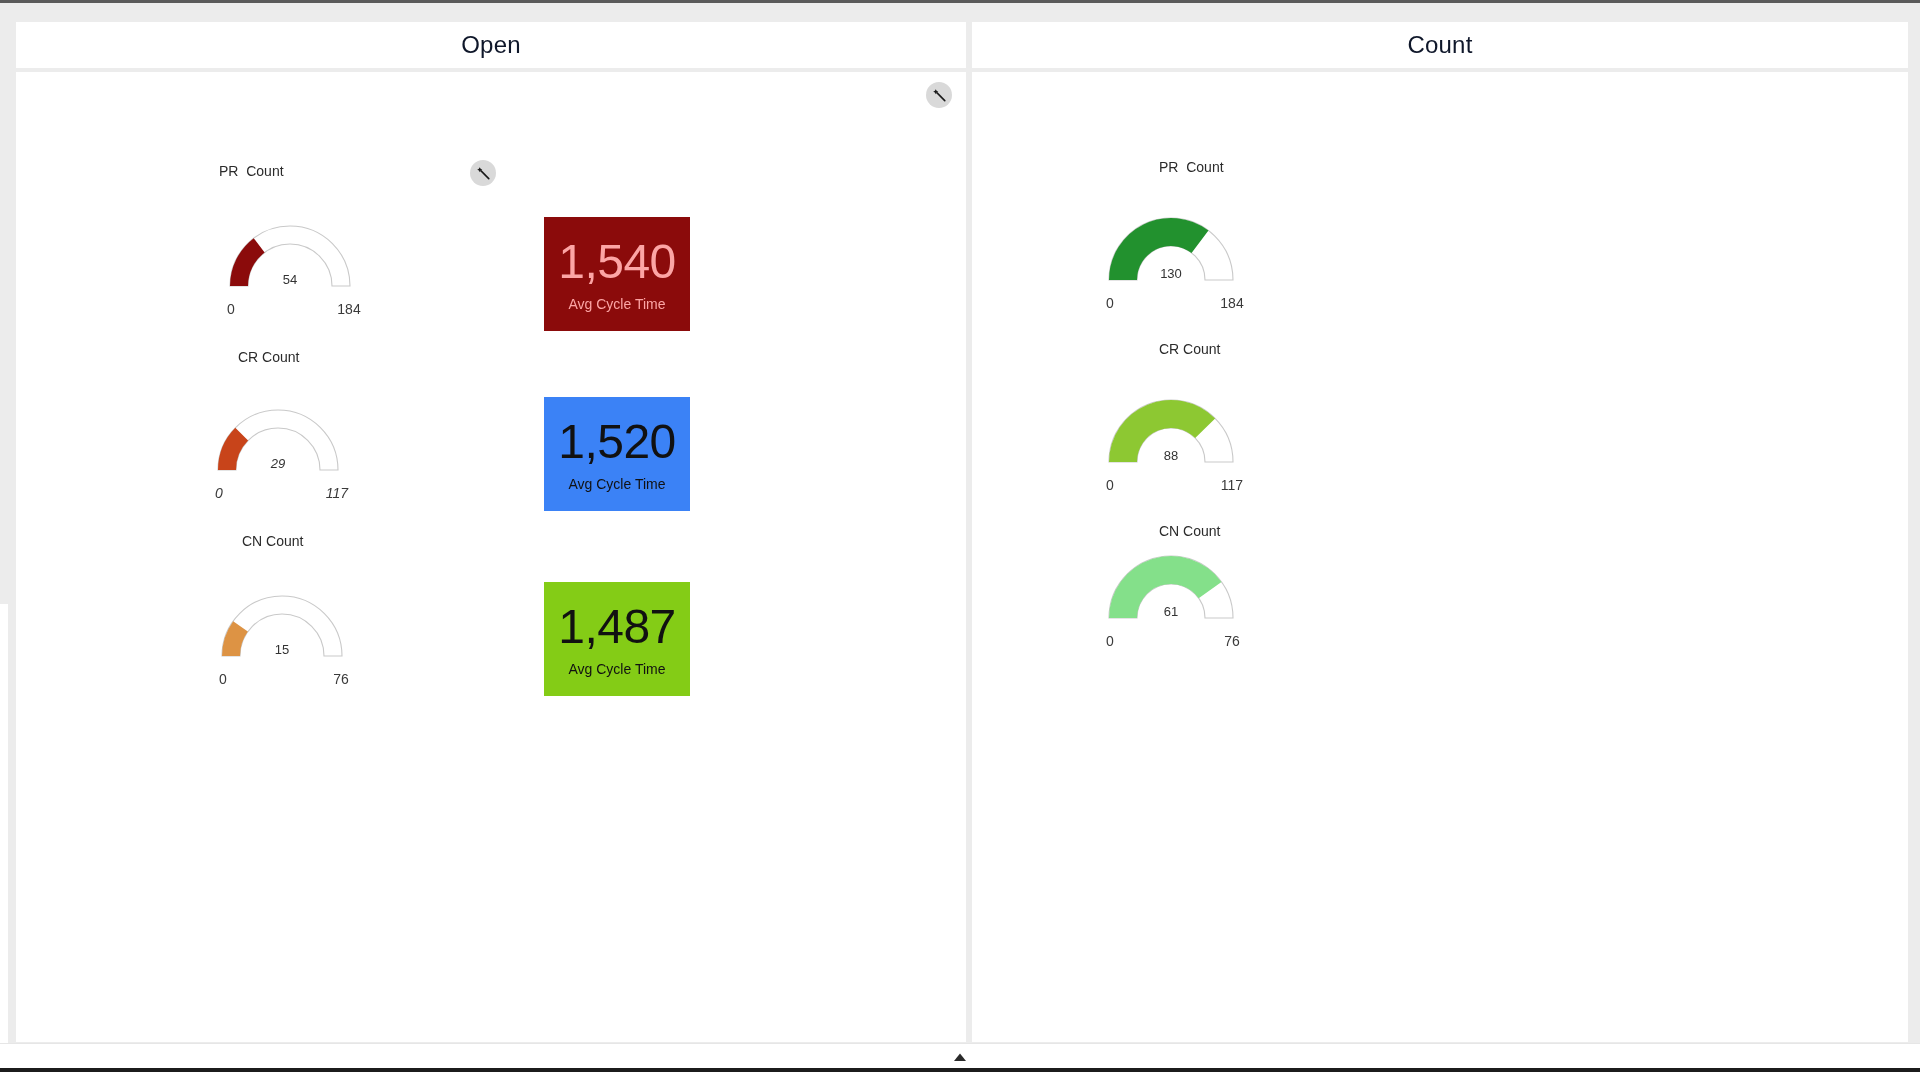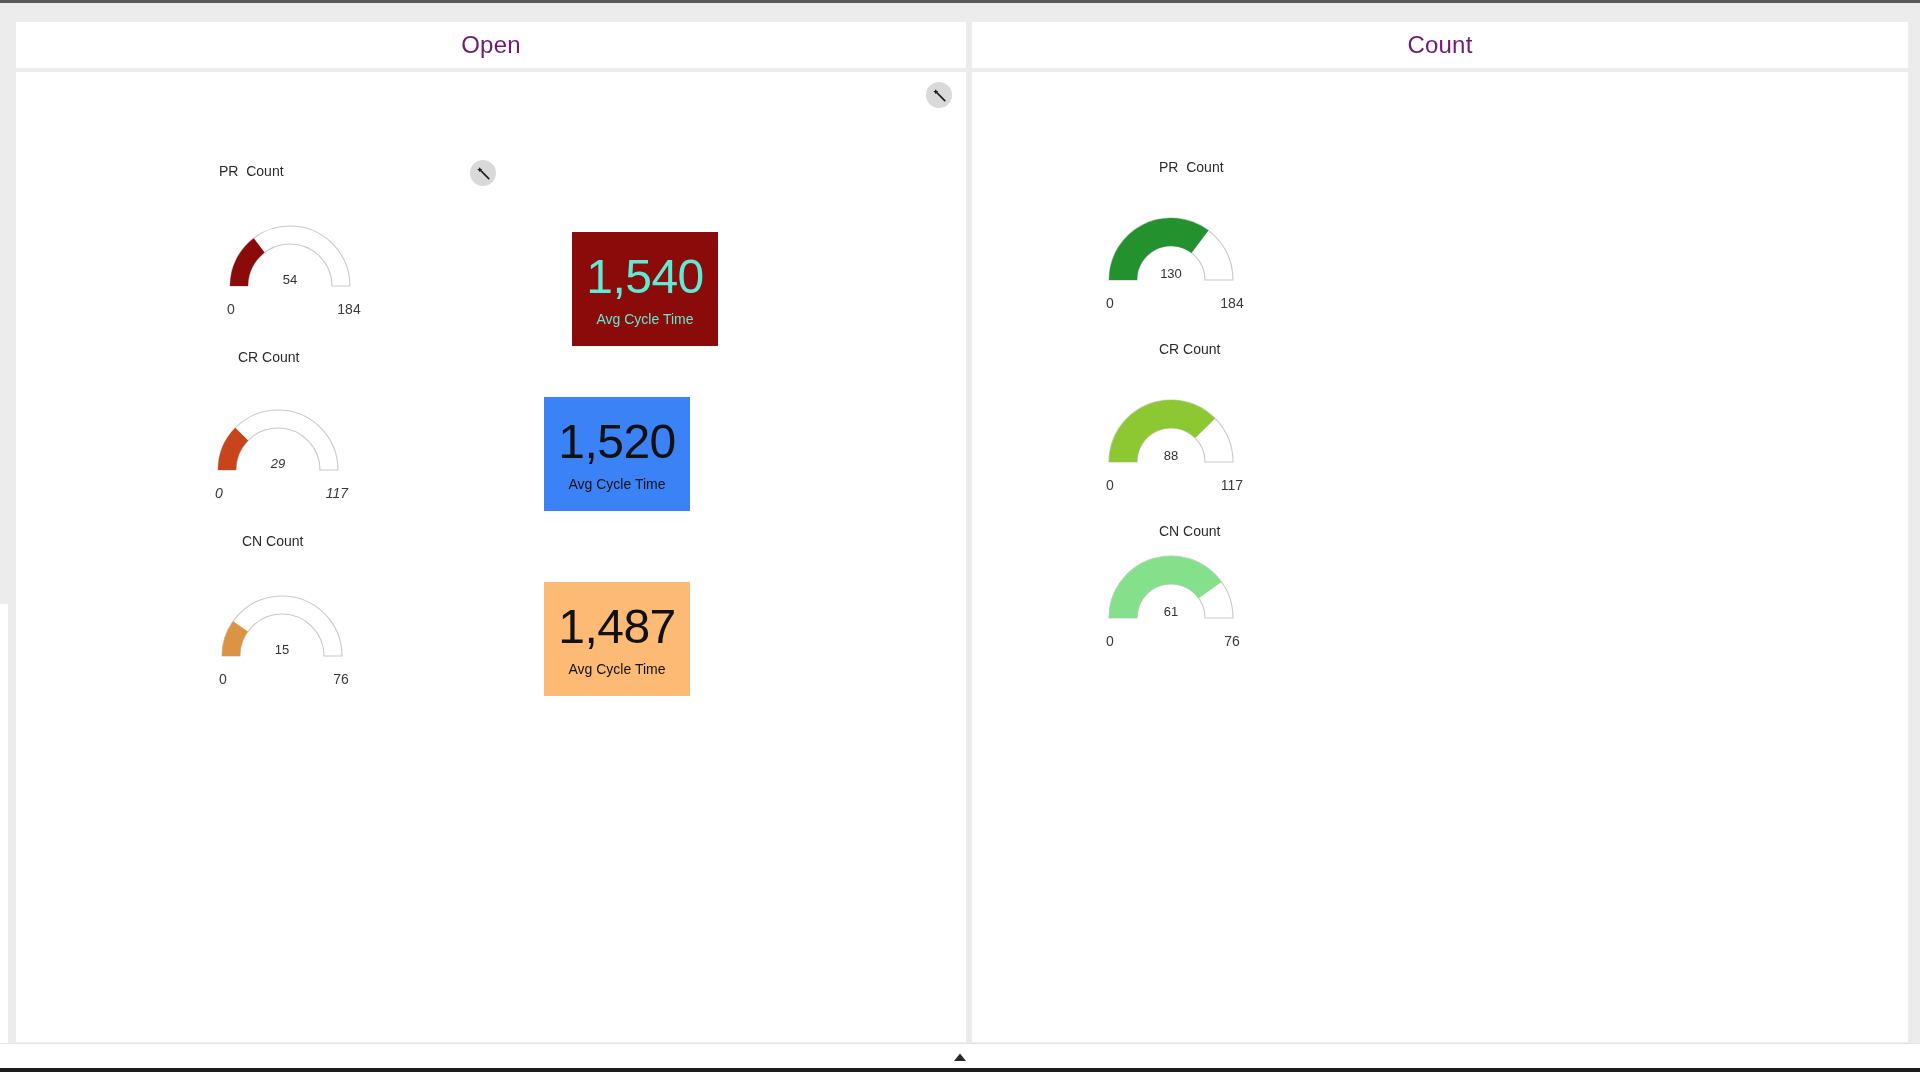--- a/index.html
+++ b/index.html
@@ -72,21 +72,21 @@
     right: 0;
     height: 46px;
     background: #ffffff;
     display: flex;
     align-items: center;
     justify-content: center;
     box-sizing: border-box;
   }
   .panel-header .title {
     font-size: 24px;
-    color: #701a75;
+    color: #0f172a;
     font-weight: 400;
     letter-spacing: .2px;
     line-height: 1;
   }
 
   .panel-body {
     position: absolute;
     top: 72px;
     left: 0;
     right: 0;
@@ -232,21 +232,21 @@
       <div class="metric-label" style="left:203px; top:92px;">PR  Count</div>
       <div class="gauge-wrap" style="left:208px; top:148px;text-decoration:underline;">
           <svg width="132" height="106" viewBox="0 0 132 106">
             <path d="M 6 65.99999999999999 A 60 60 0 0 1 126 66 L 108 66 A 42 42 0 0 0 24 66 Z" fill="#ffffff" stroke="#c9c9c9" stroke-width="1.1"></path>
             <path d="M 6 65.99999999999999 A 60 60 0 0 1 29.74581662873433 18.191693315045725 L 40.62207164011403 32.534185320532 A 42 42 0 0 0 24 66 Z" fill="#8B0B0B"></path>
             <text x="66" y="64" text-anchor="middle" class="g-value">54</text>
             <text x="7" y="94" text-anchor="middle" class="g-min">0</text>
             <text x="125" y="94" text-anchor="middle" class="g-max">184</text>
           </svg>
         </div>
-      <div class="kpi-card" style="left: 528px; top: 160px; background: rgb(139, 11, 11); color: #5eead4; margin-left: 28px;">
+      <div class="kpi-card" style="left: 528px; top: 145px; background: rgb(139, 11, 11); color: #fca5a5;">
         <div class="kpi-num">1,540</div>
         <div class="kpi-cap">Avg Cycle Time</div>
       </div>
 
       <div class="metric-label" style="left:222px; top:278px;">CR Count</div>
       <div class="gauge-wrap" style="left:196px; top:332px;font-style:italic;">
           <svg width="132" height="106" viewBox="0 0 132 106">
             <path d="M 6 65.99999999999999 A 60 60 0 0 1 126 66 L 108 66 A 42 42 0 0 0 24 66 Z" fill="#ffffff" stroke="#c9c9c9" stroke-width="1.1"></path>
             <path d="M 6 65.99999999999999 A 60 60 0 0 1 23.289750979839553 23.859347078671362 L 36.10282568588769 36.50154295506995 A 42 42 0 0 0 24 66 Z" fill="#C8441A"></path>
             <text x="66" y="64" text-anchor="middle" class="g-value">29</text>
@@ -262,21 +262,21 @@
       <div class="metric-label" style="left:226px; top:462px;">CN Count</div>
       <div class="gauge-wrap" style="left:200px; top:518px;">
           <svg width="132" height="106" viewBox="0 0 132 106">
             <path d="M 6 65.99999999999999 A 60 60 0 0 1 126 66 L 108 66 A 42 42 0 0 0 24 66 Z" fill="#ffffff" stroke="#c9c9c9" stroke-width="1.1"></path>
             <path d="M 6 65.99999999999999 A 60 60 0 0 1 17.169076963788307 31.135391075883703 L 31.818353874651812 41.59477375311859 A 42 42 0 0 0 24 66 Z" fill="#DD9344"></path>
             <text x="66" y="64" text-anchor="middle" class="g-value">15</text>
             <text x="7" y="94" text-anchor="middle" class="g-min">0</text>
             <text x="125" y="94" text-anchor="middle" class="g-max">76</text>
           </svg>
         </div>
-      <div class="kpi-card" style="left: 528px; top: 510px; background: #fdba74; color: rgb(17, 17, 17);">
+      <div class="kpi-card" style="left: 528px; top: 510px; background: #84cc16; color: rgb(17, 17, 17);">
         <div class="kpi-num">1,487</div>
         <div class="kpi-cap">Avg Cycle Time</div>
       </div>
 
     </div>
   </div>
 
   <div class="column col-closed">
     <div class="panel-header">
       <span class="title">Count</span>

